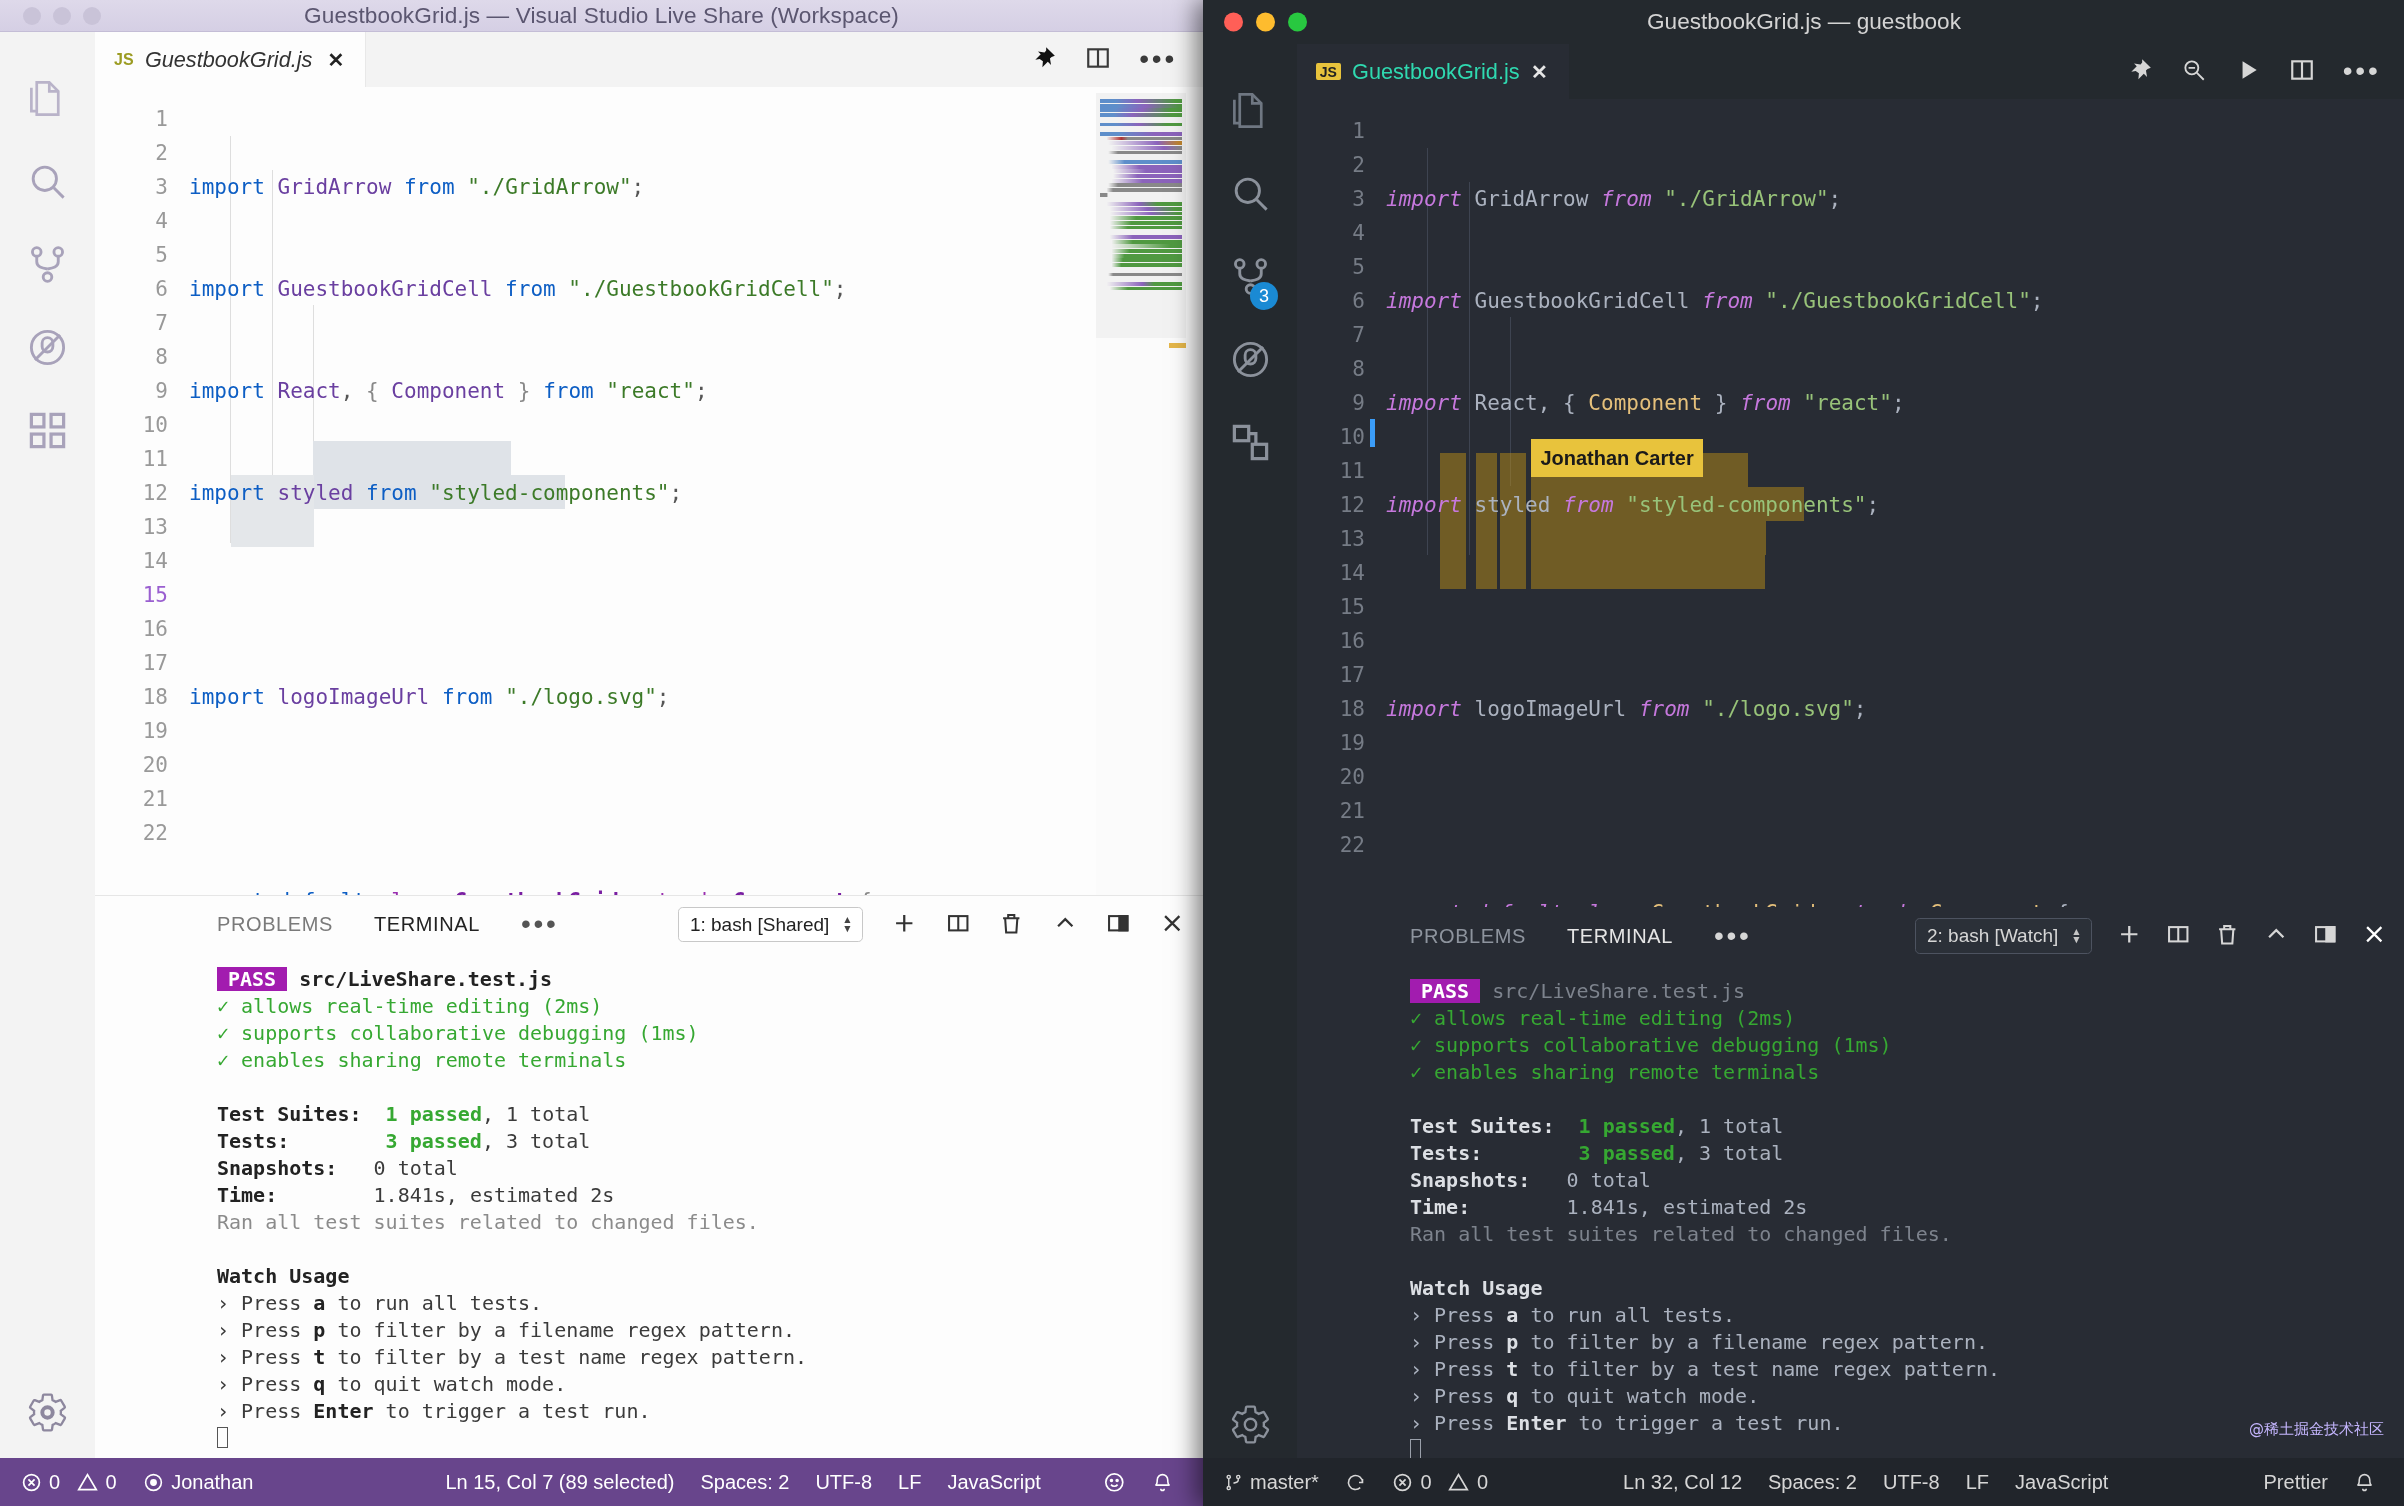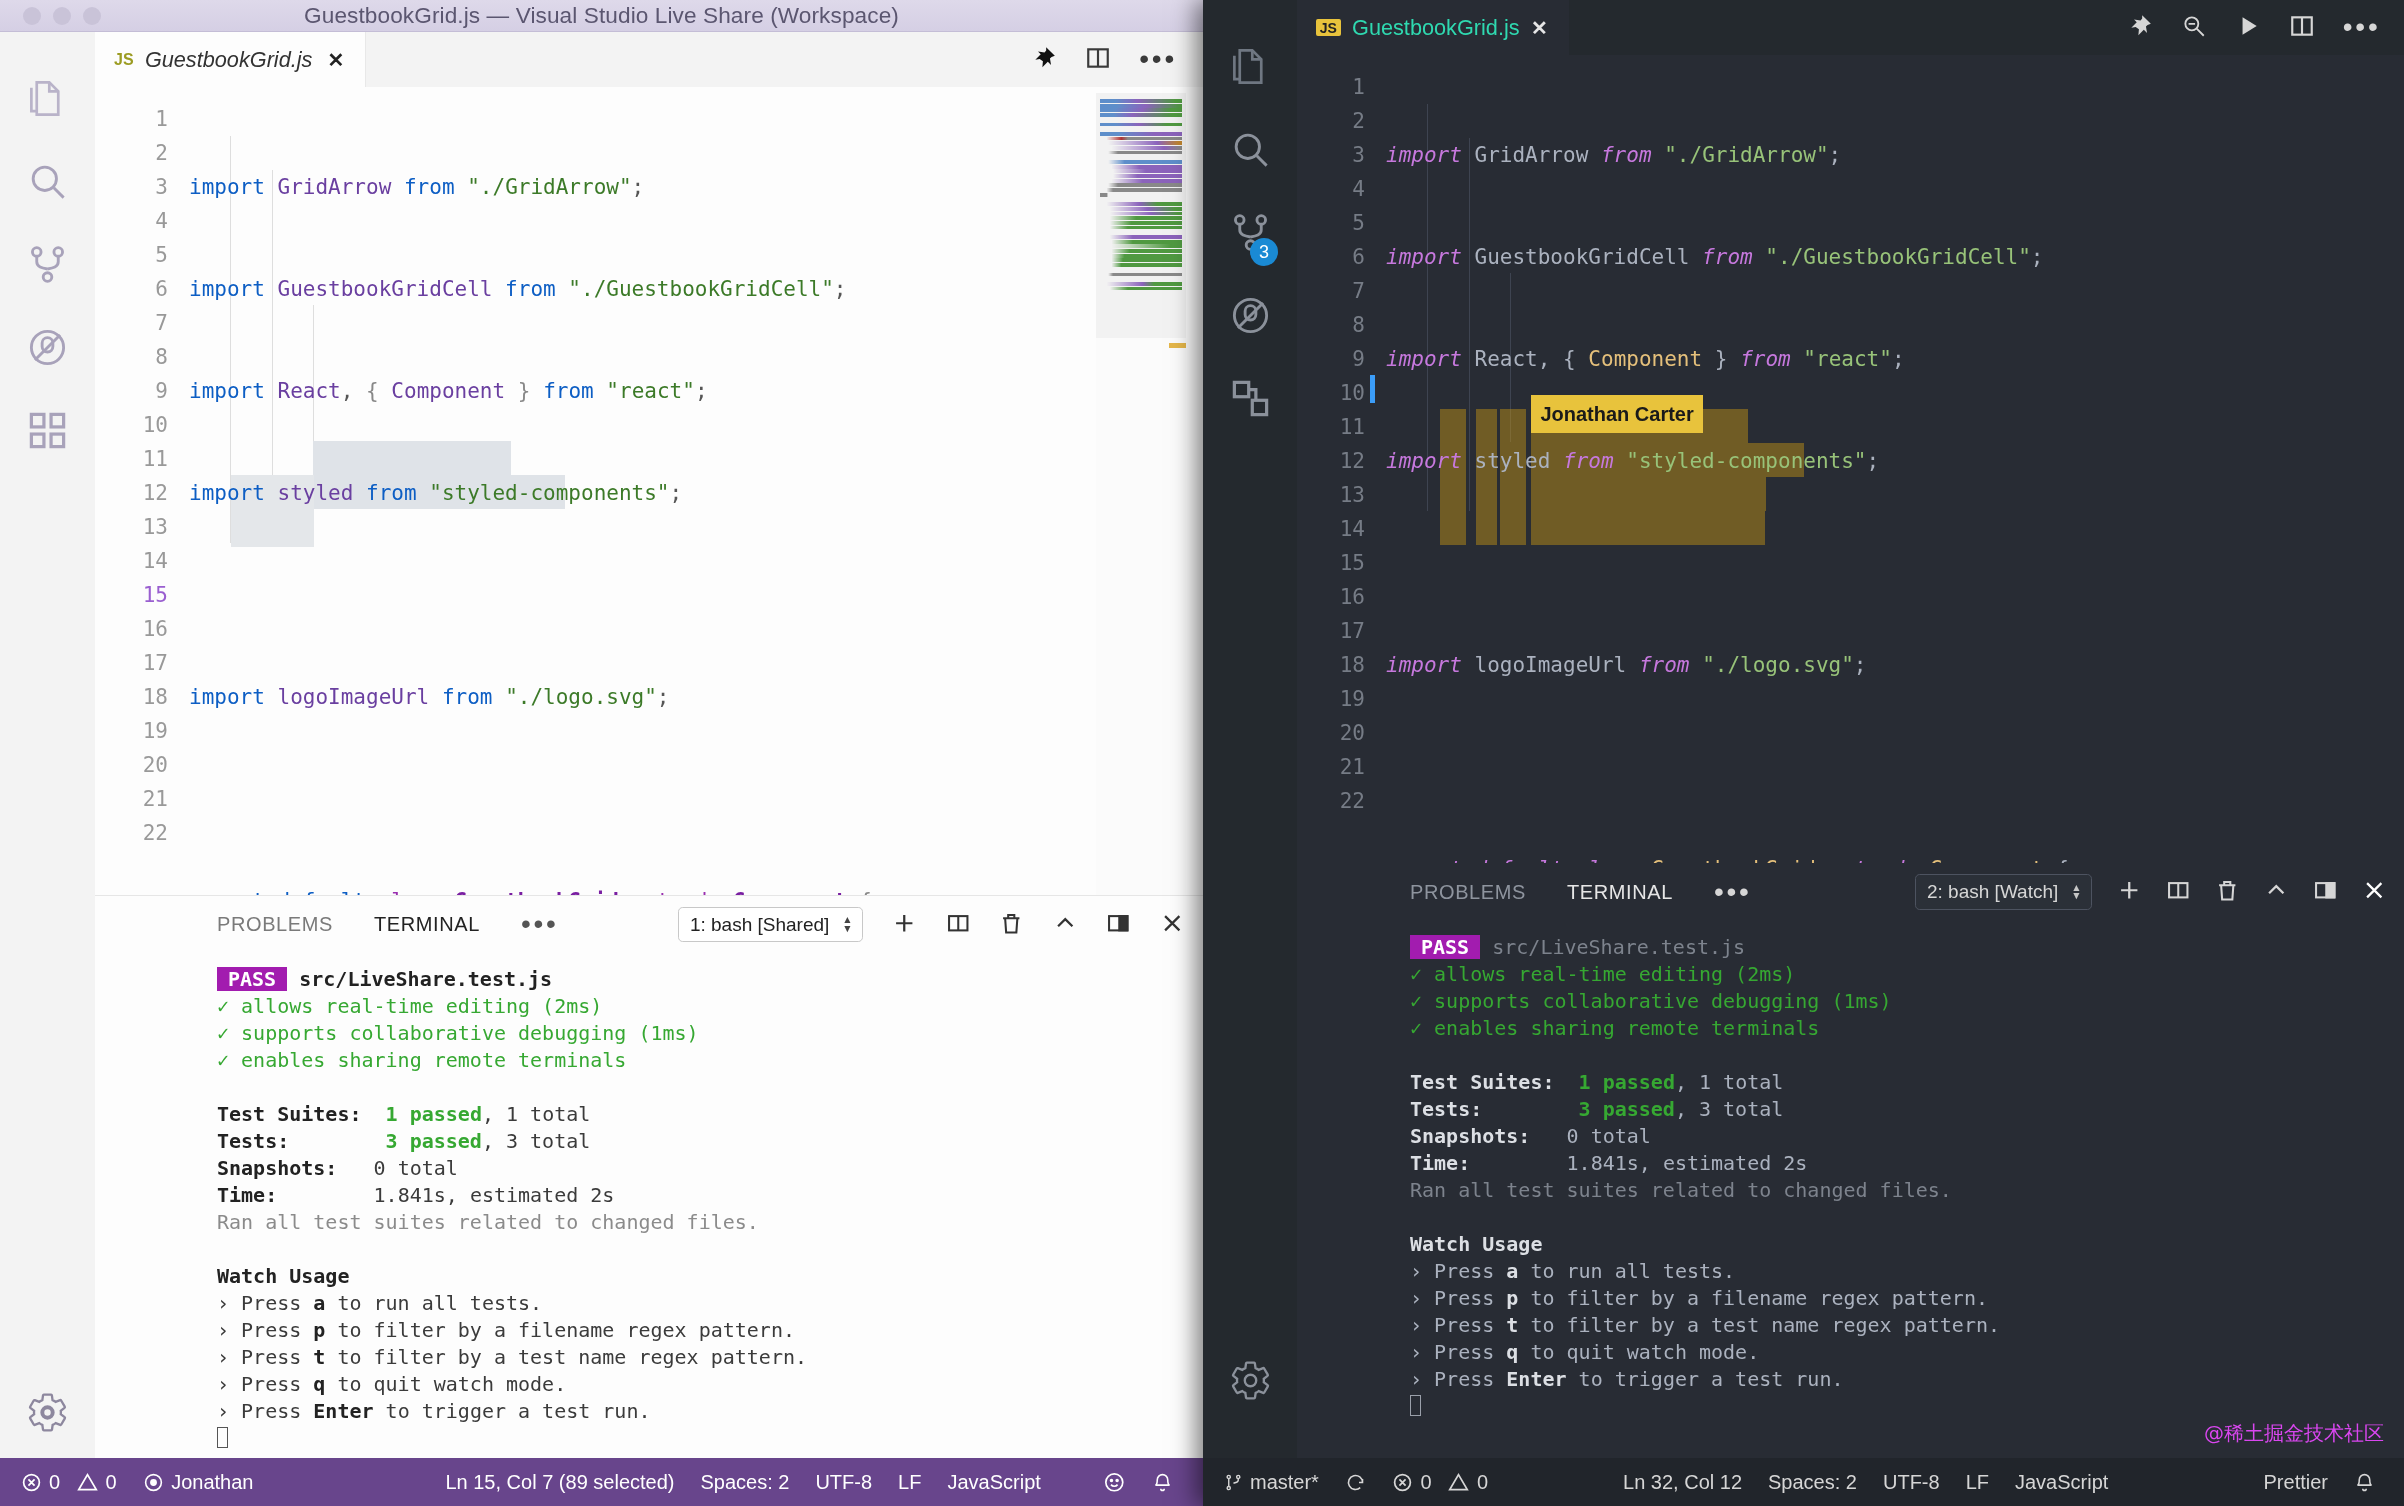--- a/index.html
+++ b/index.html
@@ -173,21 +173,21 @@
   .term-right {
     background: #282c34; color: #abb2bf; font-family: "DejaVu Sans Mono", monospace;
     font-size: 20px; line-height: 27px; padding: 13px 19px 0 113px; height: 541px; overflow: hidden;
     white-space: pre;
   }
   .statusbar-right {
     position: absolute; left: 0; bottom: 0; width: 1202px; height: 49px;
     background: #21252b; display: flex; align-items: center; color: #d6d6d6; font-size: 20px;
   }
   .watermark {
-    position: absolute; right: 21px; top: -38px; font-size: 20px; color: #d946ef;
+    position: absolute; right: 21px; top: -38px; font-size: 15px; color: #c4b5fd;
     font-family: "DejaVu Sans", sans-serif;
   }
 
   
   .lk { color: #0d5ec4; }  .lkw { color: #9a2fb0; }
   .lstr { color: #3c7a28; } .lvar { color: #6a3fa0; }
   .ltype { color: #7a1fa2; font-weight: bold; } .lpunct { color: #555; } .lbrace { color: #888; }
   .lcursor-ln { color: #9a5fd0; }
 
   
@@ -525,20 +525,28 @@
               <path d="M6 9a6 6 0 1112 0c0 5 2 6 2 6H4s2-1 2-6z"></path>
               <path d="M10 19a2 2 0 004 0"></path>
             </svg>
         </div>
       </div>
     </div>
   </div>
 
   <div class="win-right">
 
+    <div class="titlebar-right">
+      <div class="mac-dots-r">
+        <i class="dot-red"></i>
+        <i class="dot-yellow"></i>
+        <i class="dot-green"></i>
+      </div>
+      <div class="title">GuestbookGrid.js — guestbook</div>
+    </div>
 
     <div class="body-right">
       <div class="actbar-r">
         <div class="ico">
           <svg viewBox="0 0 24 24" fill="none" stroke="#6f7782" stroke-width="1.5">
             <path d="M6 3h7l5 5v13H6z"></path>
               <path d="M13 3v5h5"></path>
               <path d="M3 6v13h3"></path>
           </svg>
         </div>

